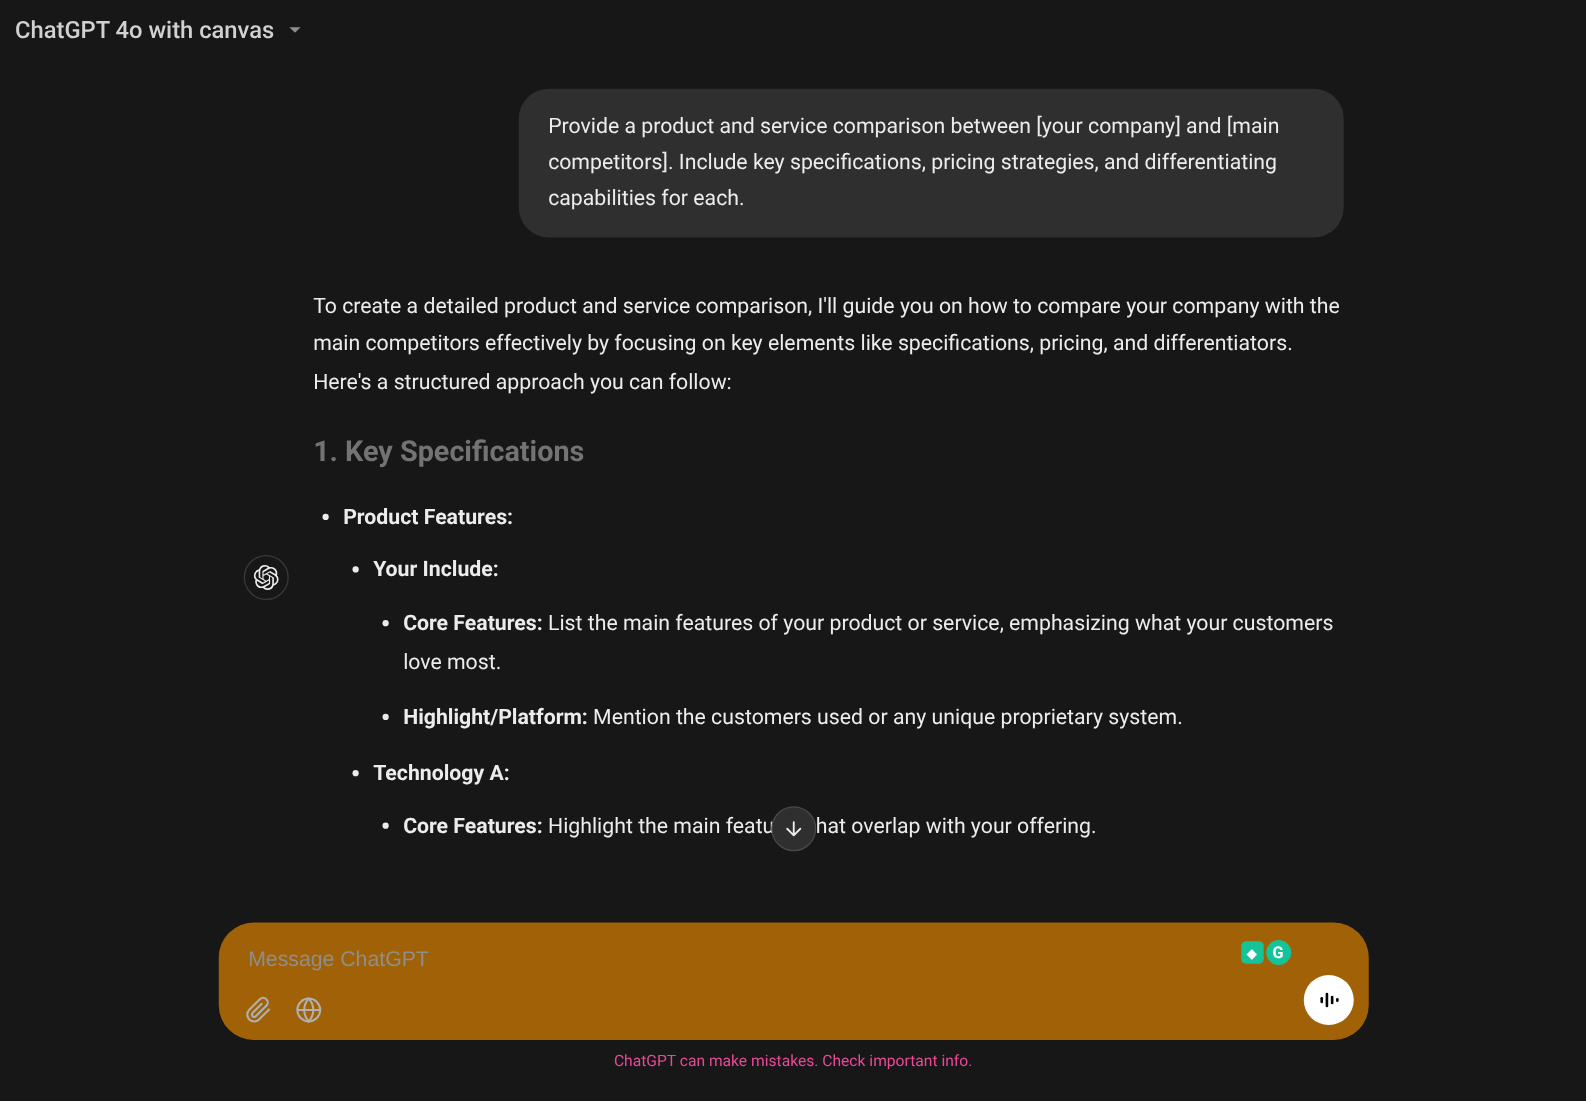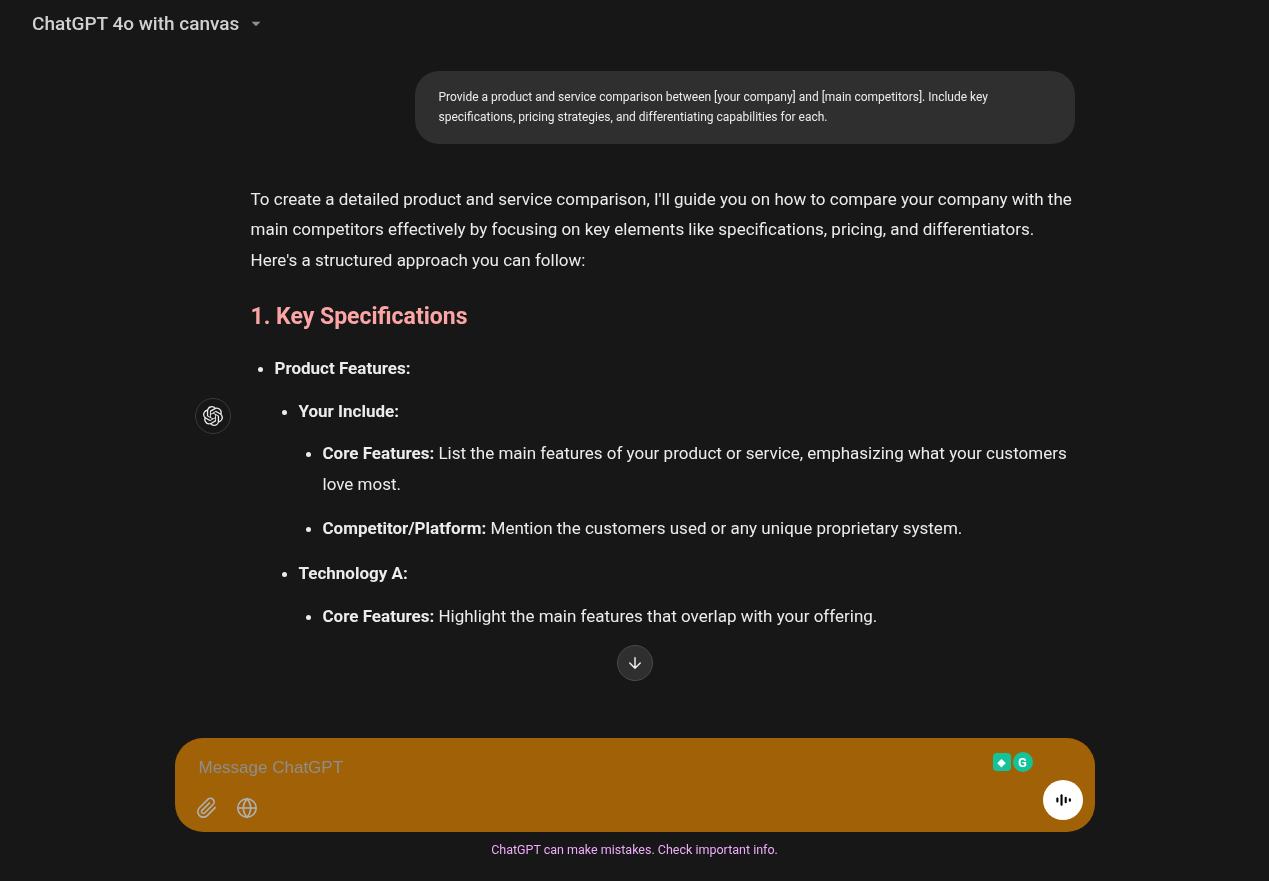--- a/index.html
+++ b/index.html
@@ -8,21 +8,21 @@
       color: #ececec;
       font-family: -apple-system, BlinkMacSystemFont, "Segoe UI", Roboto, Helvetica, Arial, sans-serif;
       width: 1269px;
       height: 881px;
       overflow: hidden;
       position: relative;
     }
     .header {
       display: flex;
       align-items: center;
-      padding: 12px 32px;
+      padding: 12px 12px;
       gap: 8px;
     }
     .model-selector {
       display: flex;
       align-items: center;
       gap: 8px;
       cursor: pointer;
       color: #d1d1d1;
       font-size: 19px;
       font-weight: 500;
@@ -37,21 +37,21 @@
     }
     .user-bubble {
       background: #2f2f2f;
       border-radius: 24px;
       padding: 16px 24px;
       max-width: 660px;
       margin-left: auto;
       margin-top: 24px;
       margin-bottom: 40px;
       color: #ececec;
-      font-size: 12px;
+      font-size: 17px;
       line-height: 1.7;
     }
     .assistant-row {
       display: flex;
       gap: 20px;
       align-items: center;
     }
     .assistant-avatar {
       width: 36px;
       height: 36px;
@@ -68,21 +68,21 @@
       flex: 1;
       font-size: 17px;
       line-height: 1.8;
       color: #ececec;
     }
     .assistant-content p { margin-bottom: 20px; }
     .assistant-content h3 {
       font-size: 23px;
       font-weight: 700;
       margin: 20px 0 16px 0;
-      color: #fca5a5;
+      color: #737373;
     }
     .assistant-content ul {
       list-style: disc;
       padding-left: 24px;
       margin-bottom: 12px;
     }
     .assistant-content ul ul { margin-top: 12px; margin-bottom: 8px; }
     .assistant-content li {
       margin-bottom: 14px;
       line-height: 1.8;
@@ -168,21 +168,21 @@
       border-radius: 50%;
       background: #ffffff;
       display: flex;
       align-items: center;
       justify-content: center;
       cursor: pointer;
     }
     .voice-btn svg { width: 20px; height: 20px; }
     .disclaimer {
       text-align: center;
-      color: #f0abfc;
+      color: #ec4899;
       font-size: 12.5px;
       margin-top: 10px;
     }
   </style>
 </head>
 <body>
 
 <div class="header">
   <div class="model-selector">
     <span>ChatGPT 4o with canvas</span>
@@ -210,21 +210,21 @@
         <li>
           <strong>Product Features:</strong>
           <ul>
             <li>
               <strong>Your Include:</strong>
               <ul>
                 <li>
                   <strong>Core Features:</strong><span> List the main features of your product or service, emphasizing what your customers love most.</span>
                 </li>
                 <li>
-                  <strong>Competitor/Platform:</strong><span> Mention the customers used or any unique proprietary system.</span>
+                  <strong>Highlight/Platform:</strong><span> Mention the customers used or any unique proprietary system.</span>
                 </li>
               </ul>
             </li>
             <li>
               <strong>Technology A:</strong>
               <ul>
                 <li>
                   <strong>Core Features:</strong><span> Highlight the main features that overlap with your offering.</span>
                 </li>
               </ul>

